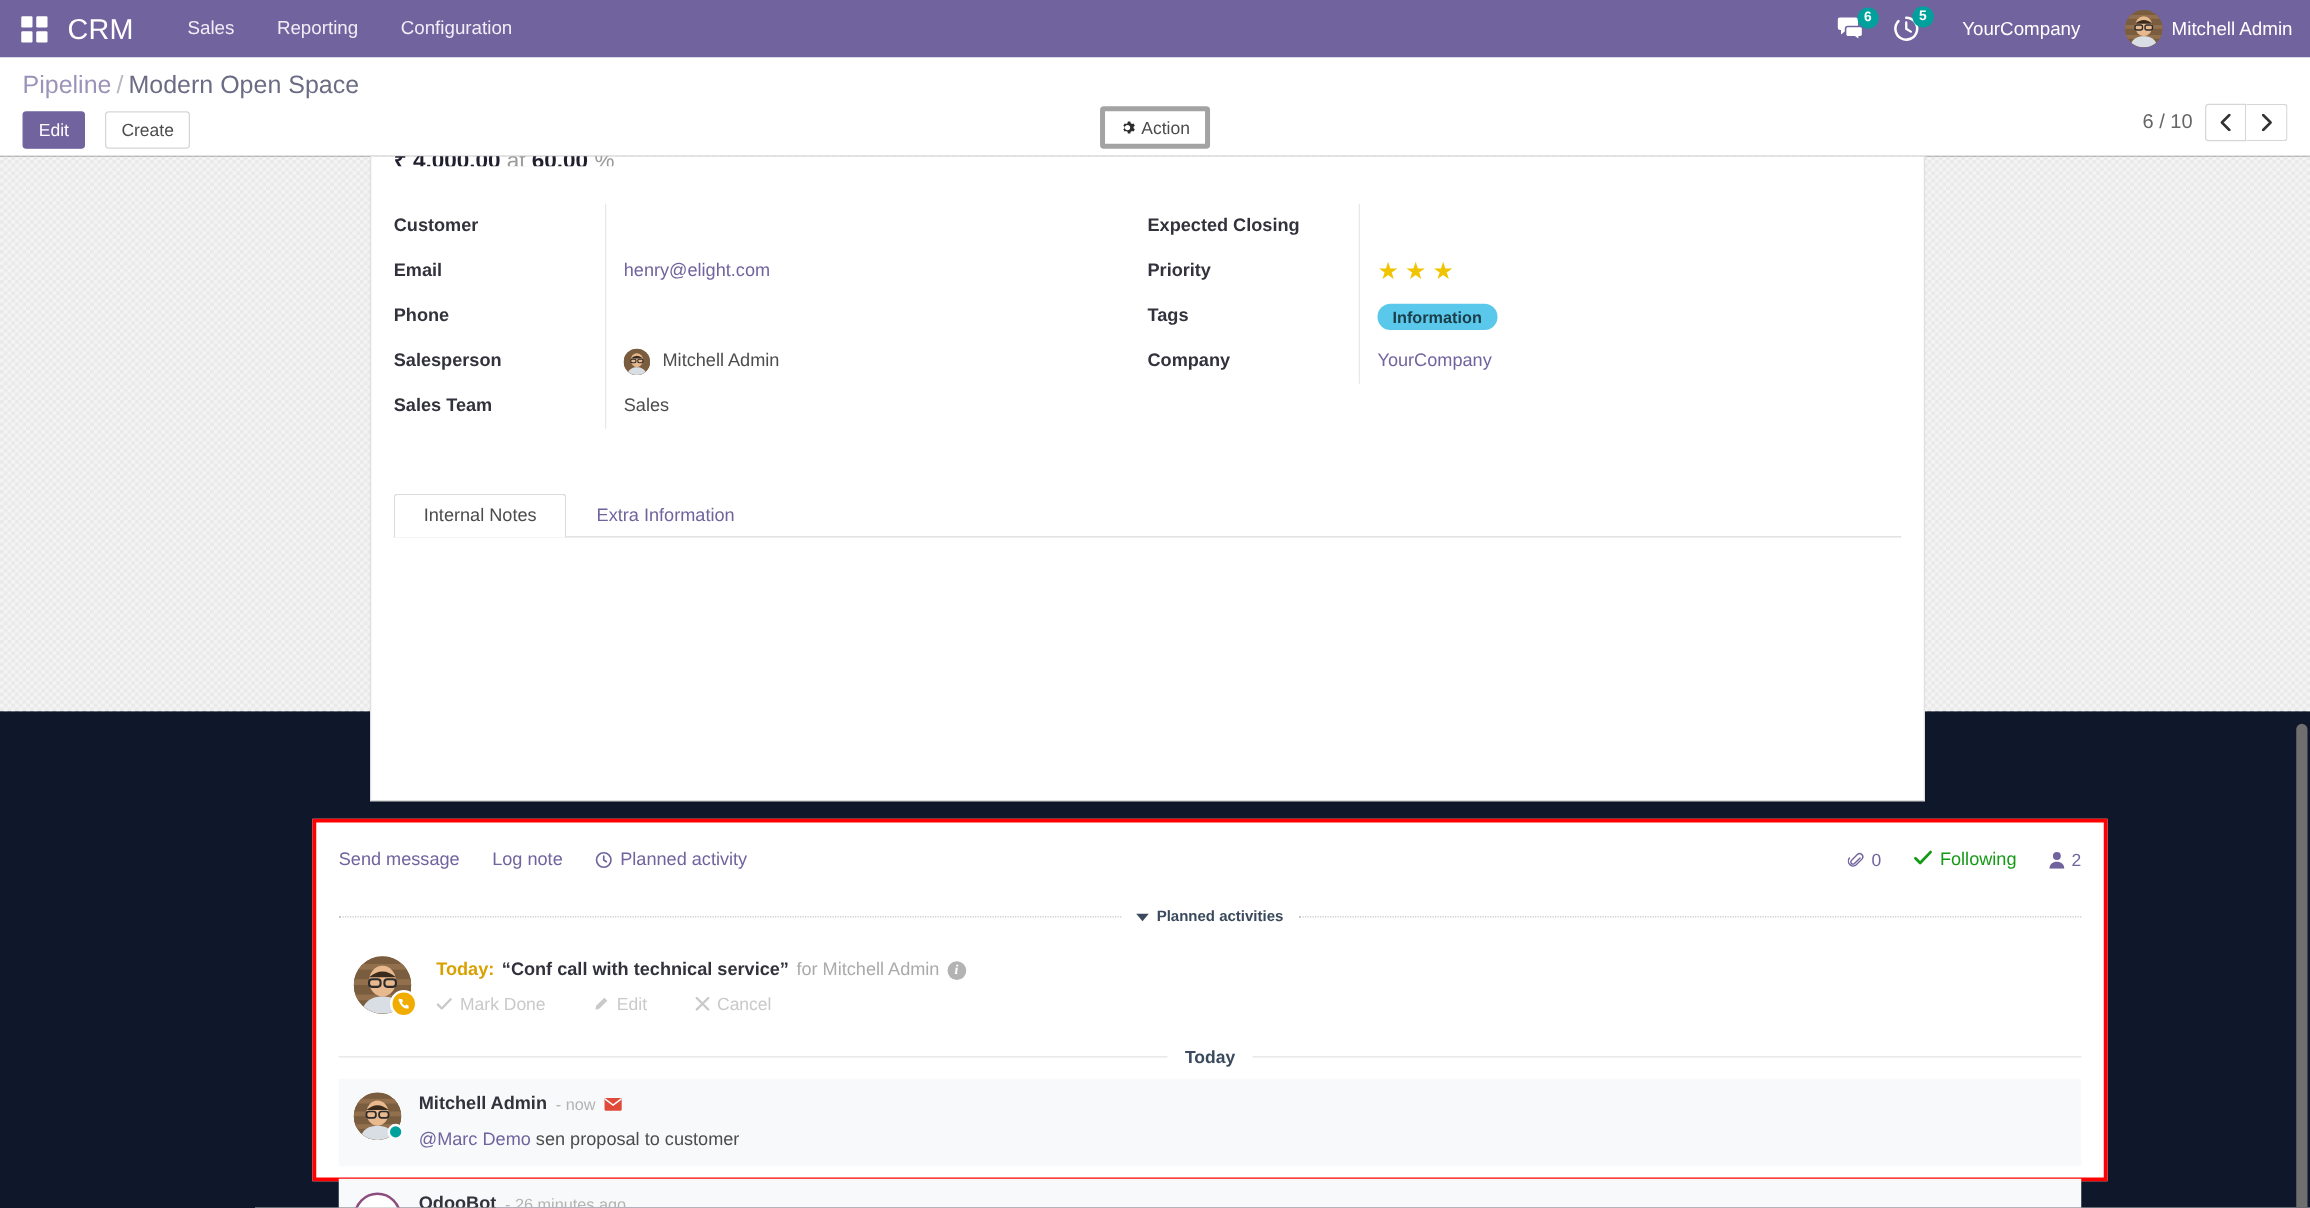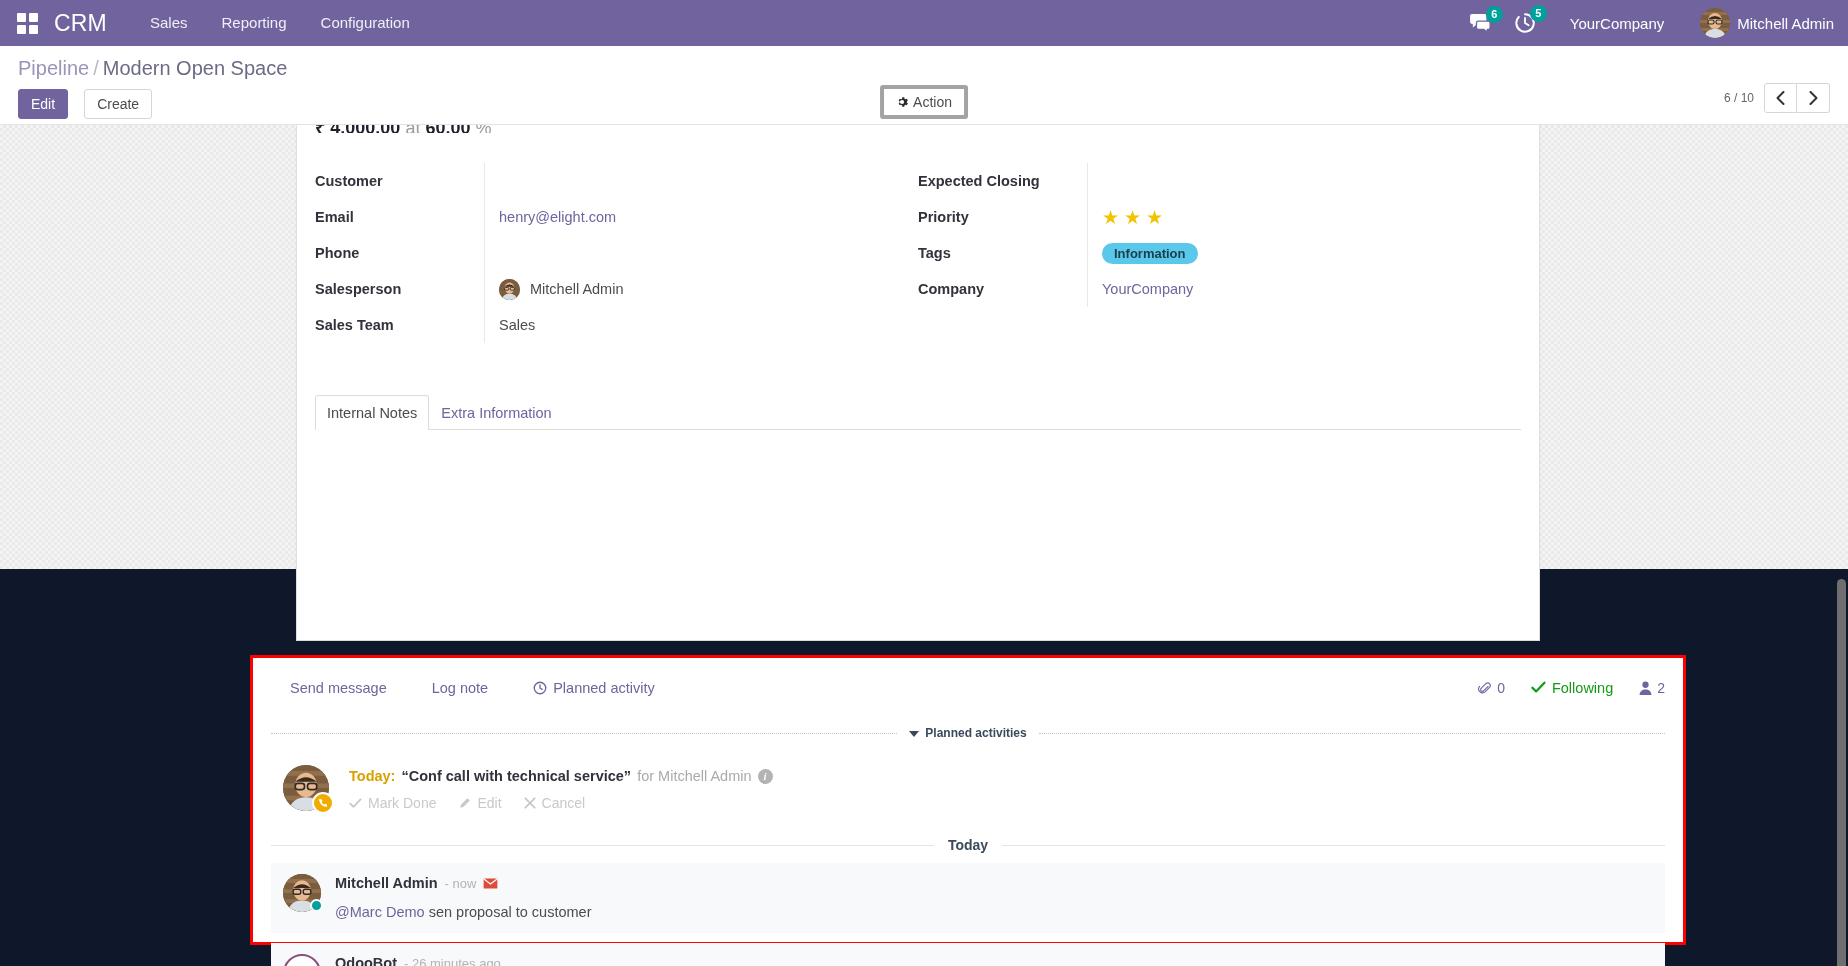--- a/index.html
+++ b/index.html
@@ -84,21 +84,21 @@
   .action-btn {
     position: absolute; left: 50%; transform: translateX(-50%);
     top: 39px;
     font-size: 14px; padding: 5px 12px; border-radius: 3px;
     border: 4px solid #a3a3a3; background: #fff; color: #4c4c4c; cursor: pointer;
   }
   .pager {
     position: absolute; right: 18px; top: 37px;
     display: flex; align-items: center;
   }
-  .pager-count { font-size: 12px; color: #666; margin-right: 10px; text-align: right; }
+  .pager-count { font-size: 16px; color: #666; margin-right: 10px; text-align: right; }
   .pager-btns { display: flex; }
   .pager-btn {
     border: 1px solid #d6d6d6; background: #fff;
     width: 33px; height: 30px; cursor: pointer;
     display: flex; align-items: center; justify-content: center;
     font-size: 15px; color: #333;
   }
   .pager-btn.first { border-radius: 3px 0 0 3px; }
   .pager-btn.last { border-radius: 0 3px 3px 0; border-left: none; }
 
@@ -164,21 +164,21 @@
     background: #5ac8ea; color: #1b3d49;
     font-size: 13px; font-weight: bold;
     padding: 3px 12px; border-radius: 11px;
     display: inline-block;
   }
 
   
   .notebook { margin: 52px 18px 0 18px; }
   .nb-tabs { display: flex; border-bottom: 1px solid #dcdcdc; }
   .nb-tab {
-    font-size: 14.5px; padding: 9px 11px;
+    font-size: 14.5px; padding: 9px 23px;
     color: #71639e; cursor: pointer;
     border: 1px solid transparent; border-bottom: none;
     margin-bottom: -1px; border-radius: 3px 3px 0 0;
   }
   .nb-tab.active {
     color: #4c4c4c; background: #fff;
     border-color: #dcdcdc; border-bottom-color: #fff;
   }
   .nb-page { height: 70px; }
 
@@ -188,21 +188,21 @@
     left: 250px; top: 530px;
     width: 1436px;
     border: 3px solid #ff0000;
     background: #ffffff;
     height: 290px;
   }
   .chatter { padding: 22px 18px 10px 18px; position: relative; }
   .chatter-topbar { display: flex; align-items: center; position: relative; }
   .ct-link {
     font-size: 14.5px; color: #71639e; cursor: pointer; margin-right: 26px;
-    display: flex; align-items: center; gap: 6px; margin-left: 19px;
+    display: flex; align-items: center; gap: 6px;
   }
   .chatter-right {
     position: absolute; right: 0; top: 0;
     display: flex; align-items: center; gap: 26px; font-size: 14px;
   }
   .ch-attach { color: #71639e; display: flex; align-items: center; gap: 5px; cursor: pointer; }
   .ch-follow { color: #149a14; display: flex; align-items: flex-start; gap: 6px; cursor: pointer; font-size: 14.5px;}
   .ch-followers { color: #71639e; display: flex; align-items: center; gap: 5px; cursor: pointer; }
 
   .sep-dotted {
@@ -235,21 +235,21 @@
   .act-when { color: #d9a100; font-weight: bold; }
   .act-summary { color: #32323c; font-weight: bold; }
   .act-for { color: #aaaaaa; }
   .info-icon {
     display: inline-flex; align-items: center; justify-content: center;
     width: 15px; height: 15px; border-radius: 50%;
     background: #b3b3b3; color: #fff; font-size: 11px;
     font-family: "Liberation Serif", serif; font-style: italic; font-weight: bold;
     cursor: pointer;
   }
-  .act-actions { display: flex; gap: 22px; margin-top: 11px; }
+  .act-actions { display: flex; gap: 38px; margin-top: 11px; }
   .act-action {
     color: #c9c9c9; font-size: 14px; cursor: pointer;
     display: flex; align-items: center; gap: 6px;
   }
 
   .sep-line {
     margin-top: 26px; display: flex; align-items: center;
     font-size: 14px; font-weight: bold; color: #3a4a5c;
   }
   .sep-line .line { flex: 1; border-top: 1px solid #e4e4e4; }

